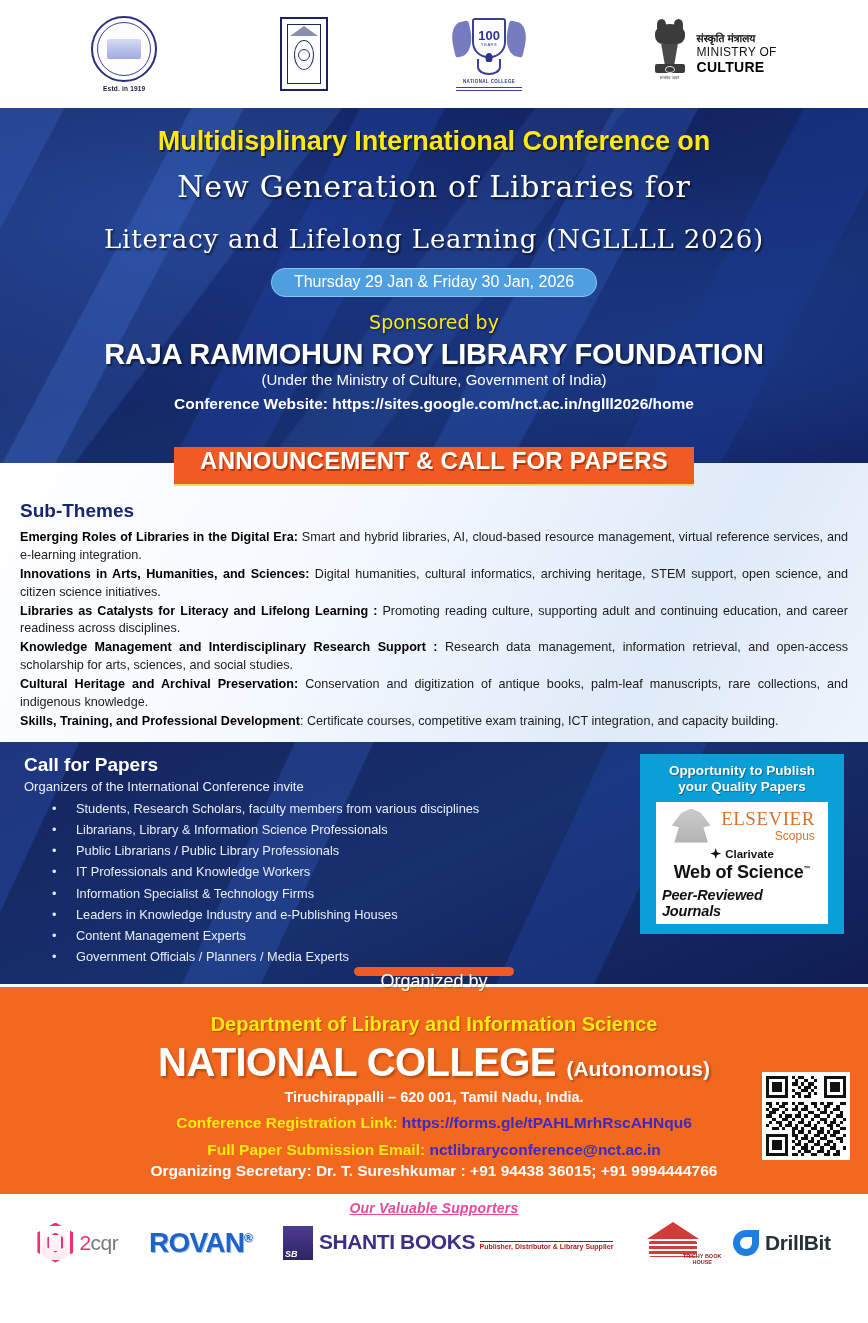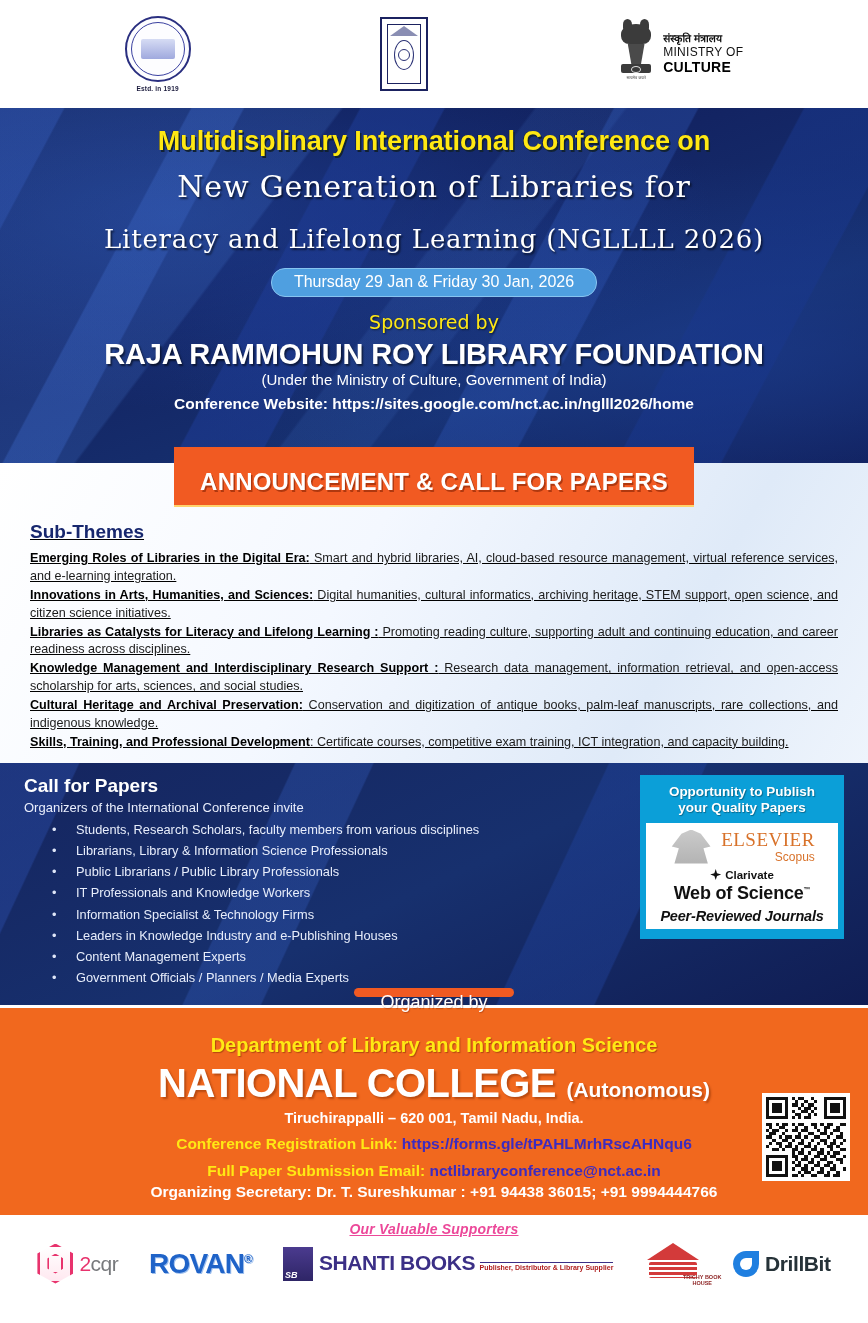--- a/index.html
+++ b/index.html
@@ -162,25 +162,25 @@
 
   
   .themes {
     position:relative; padding:0 0 10px;
     background:linear-gradient(120deg,#ffffff 0%,#f4f8ff 40%,#dfeaf8 75%,#eef4fc 100%);
     flex:0 0 auto;
   }
   .announce-wrap { display:flex; justify-content:center; margin-top:-16px; }
   .announce {
     background:#f15a22; color:#ffffff; font-size:24px; font-weight:bold;
-    padding:21px 26px 9px; letter-spacing:.2px;
+    padding:0 26px 9px; letter-spacing:.2px;
     text-shadow:1.5px 1.5px 0 rgba(120,30,0,.55);
     border-bottom:2px solid #ffd36b;
   }
-  .themes-body { padding:14px 30px 0;text-decoration:underline; }
+  .themes-body { padding:14px 20px 0; }
   .sub-title {
     font-size:19px; font-weight:bold; color:#17276e; margin-bottom:7px;
   }
   .theme-p {
     font-size:12.6px; color:#1b1b1b; line-height:1.42;
     text-align:justify; margin-bottom:1px;
   }
   .theme-p b { color:#000; }
 
   
@@ -206,21 +206,21 @@
   .pub-box {
     width:204px; background:#0b9fd8; border:2px solid #0b9fd8;
     display:flex; flex-direction:column; align-items:center;
     padding:7px 0 8px; align-self:flex-start;
   }
   .pub-head {
     font-size:13.5px; font-weight:bold; color:#ffffff; text-align:center;
     line-height:1.22; text-shadow:.8px .8px 1px rgba(0,0,0,.35);
   }
   .pub-inner {
-    margin-top:6px; width:192px; background:#ffffff; padding:7px 6px 5px;
+    margin-top:6px; width:172px; background:#ffffff; padding:7px 6px 5px;
     display:flex; flex-direction:column; align-items:center; gap:3px;
   }
   .pub-row { display:flex; align-items:center; justify-content:center; gap:8px; width:100%; }
   .elsevier-tree {
     width:44px; height:34px; background:
       linear-gradient(#b9b9b9,#9a9a9a);
     clip-path:polygon(12% 100%,22% 55%,6% 50%,28% 12%,50% 0,72% 12%,94% 50%,78% 55%,88% 100%);
     opacity:.75;
   }
   .elsevier-name { font-family:"Liberation Serif", serif; font-size:19px;
@@ -327,20 +327,33 @@
       <div class="seal-caption">Estd. in 1919</div>
     </div>
 
     <div class="logo-block">
       <div class="logo-book">
         <div class="roof"></div>
         <div class="oval"></div>
       </div>
     </div>
 
+    <div class="logo-block">
+      <div class="logo-crest">
+        <div class="wing l"></div>
+        <div class="wing r"></div>
+        <div class="crest-shield">
+          <div class="crest-100">100</div>
+          <div class="crest-sub">YEARS</div>
+        </div>
+        <div class="crest-lamp"></div>
+        <div class="crest-name">NATIONAL COLLEGE</div>
+        <div class="crest-bar"></div>
+      </div>
+    </div>
 
     <div class="logo-ministry">
       <div class="emblem">
         <div class="emblem-top"></div>
         <div class="emblem-mid"></div>
         <div class="emblem-base"></div>
         <div class="emblem-motto">सत्यमेव जयते</div>
       </div>
       <div class="ministry-txt">
         <div class="ministry-hi">संस्कृति मंत्रालय</div>

